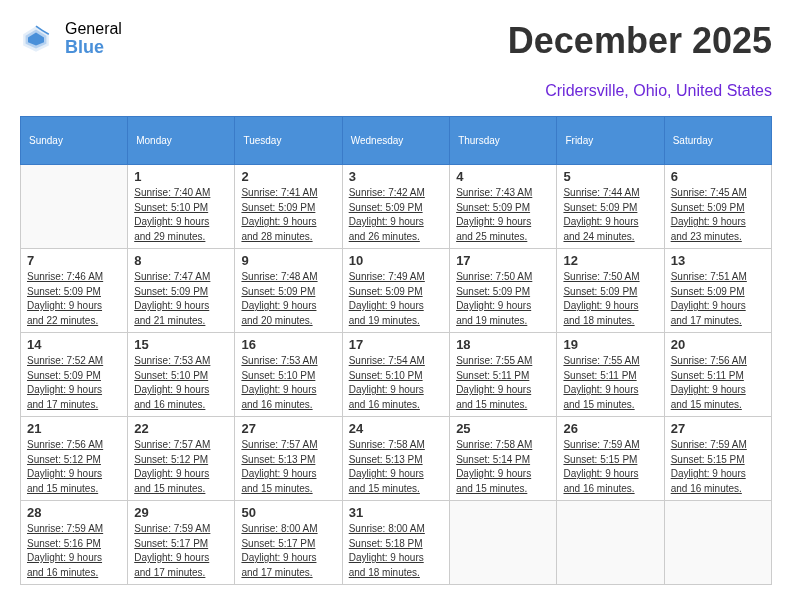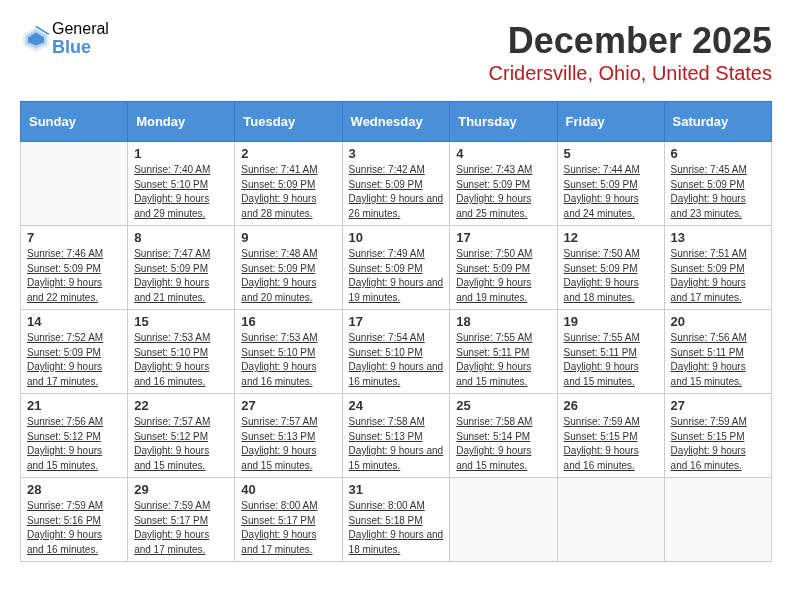--- a/index.html
+++ b/index.html
@@ -12,54 +12,55 @@
     }
     .header {
       display: flex;
       justify-content: space-between;
       align-items: flex-start;
       margin-bottom: 16px;
     }
     .logo {
       display: flex;
       align-items: center;
-      gap: 0;
+      gap: 13px;
     }
     .logo-text {
       display: flex;
       flex-direction: column;
       line-height: 1.1;
     }
     .logo-icon {
       width: 32px;
       height: 32px;
     }
     .title-block {
       text-align: right;
     }
     .month-title {
       font-size: 36px;
       font-weight: bold;
       color: #333;
     }
     .location {
-      font-size: 20px;
-      color: #b91c1c;
+      font-size: 16px;
+      color: #6d28d9;
+      margin-top: 20px;
     }
     .calendar {
       width: 100%;
       border-collapse: collapse;
       border: 1px solid #ccc;
     }
     .calendar th {
       background: #4a90d9;
       color: #fff;
-      font-size: 13px;
-      font-weight: bold;
-      padding: 12px 8px;
+      font-size: 10px;
+      font-weight: normal;
+      padding: 18px 8px;
       text-align: left;
       border: 1px solid #3a7bc8;
     }
     .calendar td {
       border: 1px solid #ccc;
       vertical-align: top;
       padding: 4px 6px;
       width: 108px;
       min-height: 80px;
       font-size: 10.5px;
@@ -236,21 +237,21 @@
       <tr>
         <td>
           <div class="day-number">28</div>
           <div class="day-info">Sunrise: 7:59 AM<br>Sunset: 5:16 PM<br>Daylight: 9 hours and 16 minutes.</div>
         </td>
         <td>
           <div class="day-number">29</div>
           <div class="day-info">Sunrise: 7:59 AM<br>Sunset: 5:17 PM<br>Daylight: 9 hours and 17 minutes.</div>
         </td>
         <td>
-          <div class="day-number">40</div>
+          <div class="day-number">50</div>
           <div class="day-info">Sunrise: 8:00 AM<br>Sunset: 5:17 PM<br>Daylight: 9 hours and 17 minutes.</div>
         </td>
         <td>
           <div class="day-number">31</div>
           <div class="day-info">Sunrise: 8:00 AM<br>Sunset: 5:18 PM<br>Daylight: 9 hours and 18 minutes.</div>
         </td>
         <td class="empty"></td>
         <td class="empty"></td>
         <td class="empty"></td>
       </tr>

